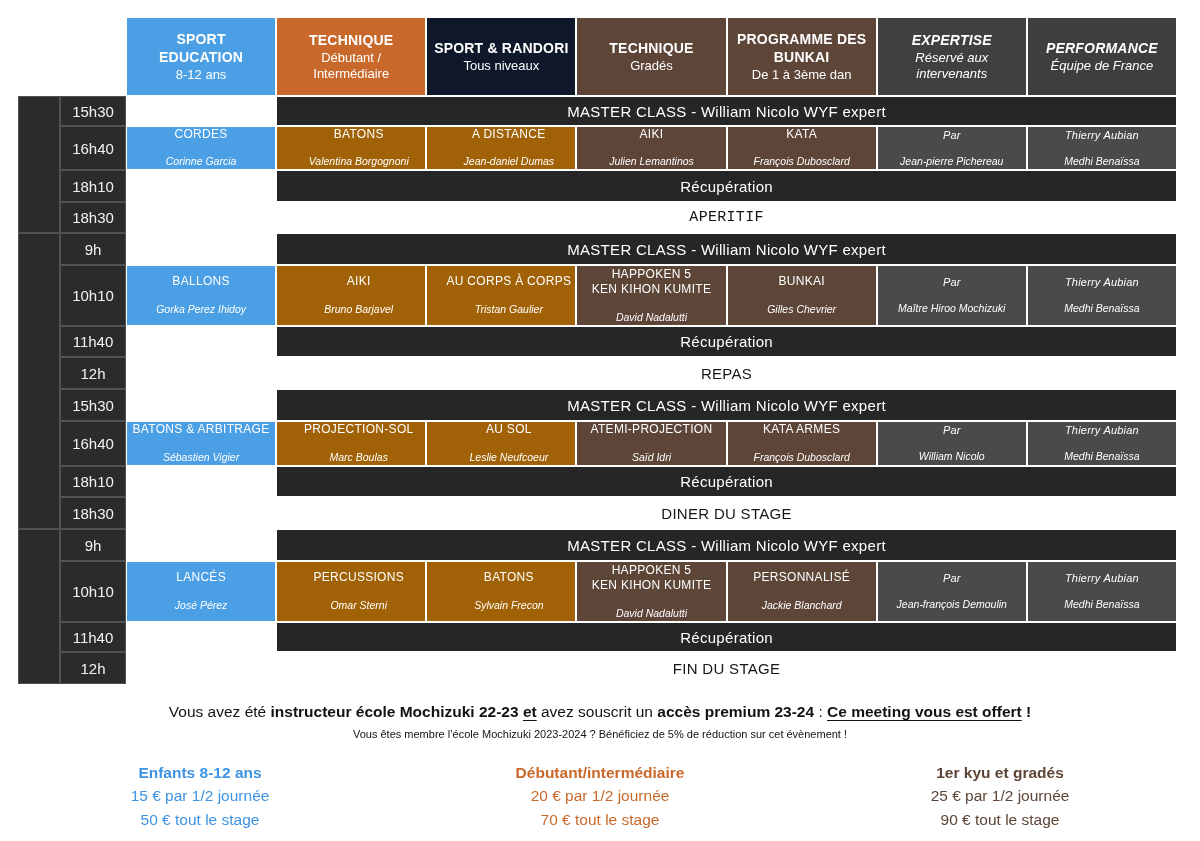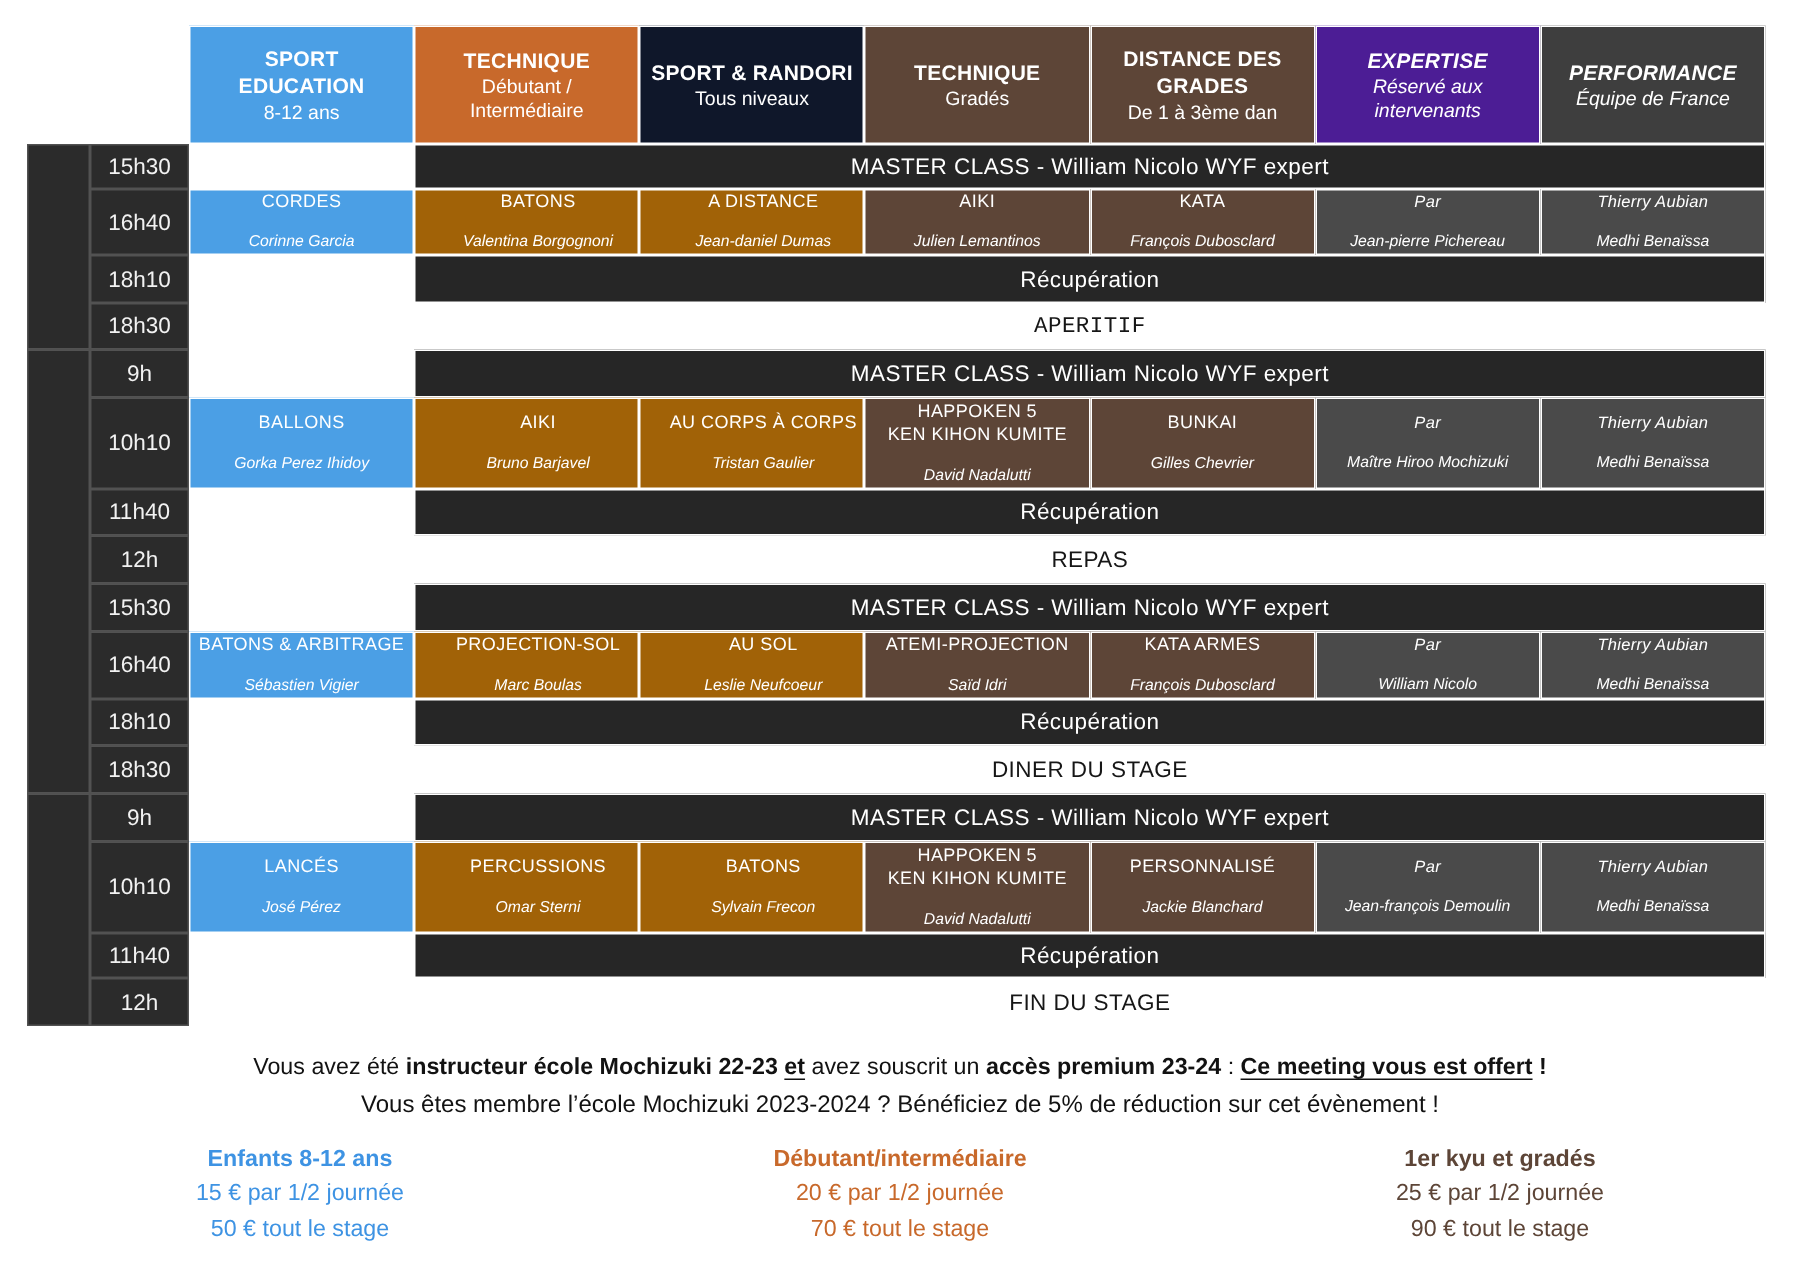--- a/index.html
+++ b/index.html
@@ -50,21 +50,21 @@
   .cell-sub{font-size:10.5px;font-style:italic;margin-top:1px;line-height:1.3;}
   .cell.blue{background:#4b9fe5;}
   .cell.orange{background:#a16207;padding-left:19px;}
   .cell.brown{background:#5d4537;}
   .cell.gray{background:#4a4a4a;}
   .cell.gray .cell-title{font-size:11px;font-style:italic;letter-spacing:.2px;}
 
   
   .notes{position:absolute;top:703px;left:0;width:1200px;text-align:center;color:#121212;}
   .note-line1{font-size:15.5px;margin-bottom:7px;}
-  .note-line2{font-size:16px;}
+  .note-line2{font-size:11px;}
   .seg-b{font-weight:bold;}
   .seg-u{text-decoration:underline;text-underline-offset:3px;text-decoration-thickness:1px;}
 
   
   .pricing{position:absolute;top:761px;left:0;width:1200px;display:flex;}
   .price-col{flex:1;text-align:center;font-size:15.5px;line-height:1.5;}
   .price-title{font-weight:bold;}
 </style>
 </head>
 <body>
@@ -80,24 +80,24 @@
     </div>
     <div class="h-cell orange" style="grid-area: 1 / 5; background: #0f172a;">
       <div class="h-title">SPORT &amp; RANDORI</div>
       <div class="h-sub">Tous niveaux</div>
     </div>
     <div class="h-cell brown" style="grid-area: 1 / 6; background: rgb(93, 69, 55);">
       <div class="h-title">TECHNIQUE</div>
       <div class="h-sub">Gradés</div>
     </div>
     <div class="h-cell brown" style="grid-area: 1 / 7; background: rgb(93, 69, 55);">
-      <div class="h-title">DISTANCE DES GRADES</div>
+      <div class="h-title">PROGRAMME DES BUNKAI</div>
       <div class="h-sub">De 1 à 3ème dan</div>
     </div>
-    <div class="h-cell gray" style="grid-area: 1 / 8; background: #4c1d95;">
+    <div class="h-cell gray" style="grid-area: 1 / 8; background: #404040;">
       <div class="h-title">EXPERTISE</div>
       <div class="h-sub">Réservé aux intervenants</div>
     </div>
     <div class="h-cell gray" style="grid-area: 1 / 9; background: rgb(62, 62, 62);">
       <div class="h-title">PERFORMANCE</div>
       <div class="h-sub">Équipe de France</div>
     </div>
     <div class="day-cell" style="grid-area: 2 / 1 / span 4;"></div>
     <div class="day-cell" style="grid-area: 6 / 1 / span 8;"></div>
     <div class="day-cell" style="grid-area: 14 / 1 / span 4;"></div>

